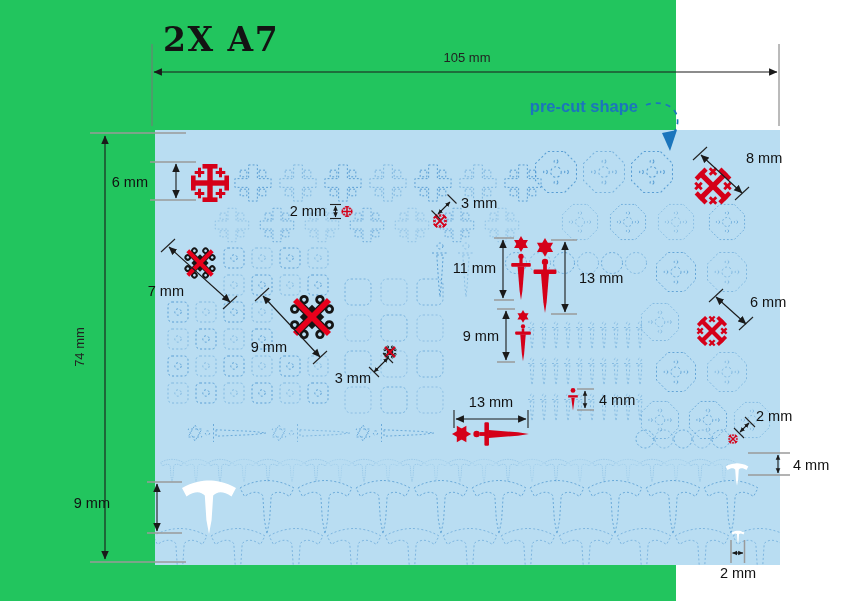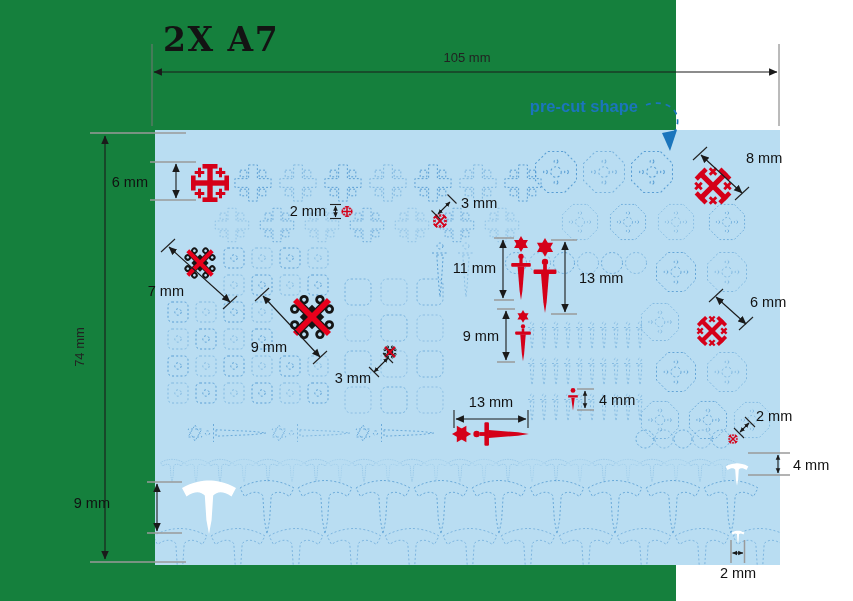--- a/index.html
+++ b/index.html
@@ -1,16 +1,16 @@
 <!DOCTYPE html>
 <html><head>
 <meta charset="utf-8">
 <style>
   html,body{margin:0;padding:0;background:#fff;width:853px;height:601px;overflow:hidden}
-  .canvas{position:relative;width:676px;height:601px;background:#15803d}
+  .canvas{position:relative;width:676px;height:601px;background:#22c55e}
   svg{display:block}
   .title{font:bold 33px "DejaVu Serif",serif;fill:#131313;letter-spacing:1.5px}
   .lbl{font:14.5px "Liberation Sans",sans-serif;fill:#111}
   .lbl-sm{font:13px "Liberation Sans",sans-serif;fill:#222}
   .callout{font:600 16.5px "Liberation Sans",sans-serif;fill:#1b75bc}
   .dl{stroke:#1a1a1a;stroke-width:1.1;fill:none}
   .ext{stroke:#777;stroke-width:1}
   .tickg{stroke:#9a9a9a;stroke-width:1.5}
   .tickb{stroke:#222;stroke-width:1.1}
   .dash{fill:none;stroke:#4a94cf;stroke-width:1;stroke-dasharray:2 2.2}

